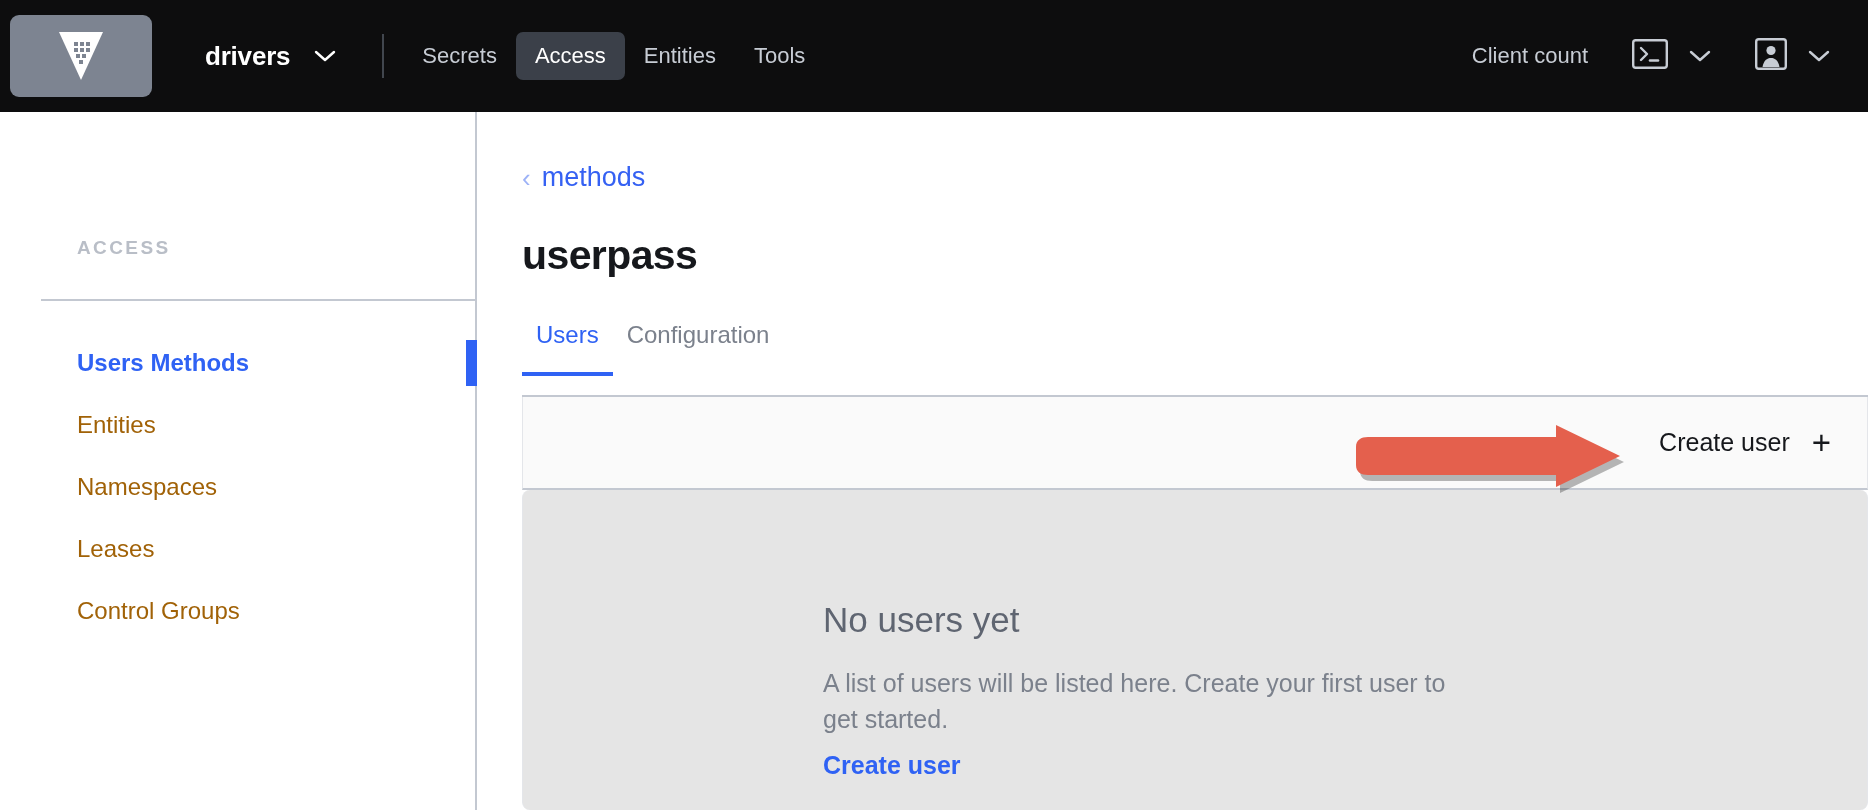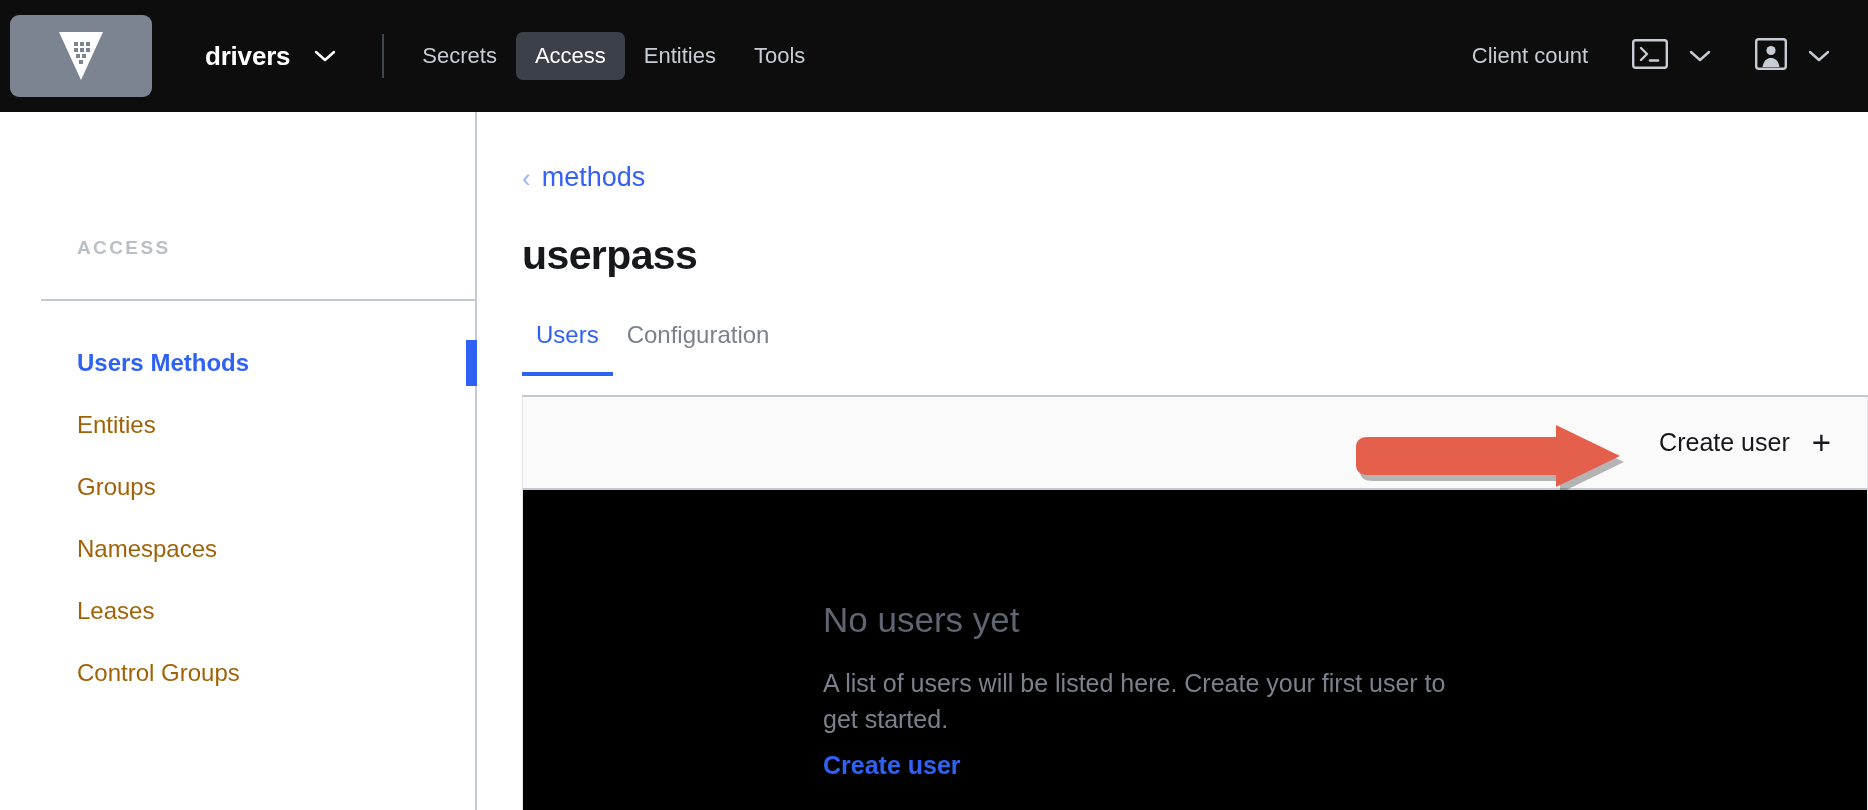--- a/index.html
+++ b/index.html
@@ -276,23 +276,24 @@
     line-height: 0.7;
     font-weight: 300;
   }
 
   .panel {
     position: absolute;
     top: 378px;
     left: 43px;
     width: 1346px;
     height: 320px;
-    background: #000000;
+    background: #e5e5e5;
     border-left: 1px solid #e4e6ea;
     border-right: 1px solid #e4e6ea;
+    border-radius: 8px;
   }
 
   .empty-state {
     position: absolute;
     top: 110px;
     left: 300px;
     width: 700px;
   }
   .empty-title {
     color: #5f6571;
@@ -407,23 +408,20 @@
       <div class="sidebar-heading">ACCESS</div>
       <div class="sidebar-rule"></div>
       <nav class="sidebar-nav">
         <div class="side-item active">
           <span>Users Methods</span>
         </div>
         <div class="side-item">
           <span>Entities</span>
         </div>
         <div class="side-item">
-          <span>Groups</span>
-        </div>
-        <div class="side-item">
           <span>Namespaces</span>
         </div>
         <div class="side-item">
           <span>Leases</span>
         </div>
         <div class="side-item">
           <span>Control Groups</span>
         </div>
       </nav>
     </aside>

